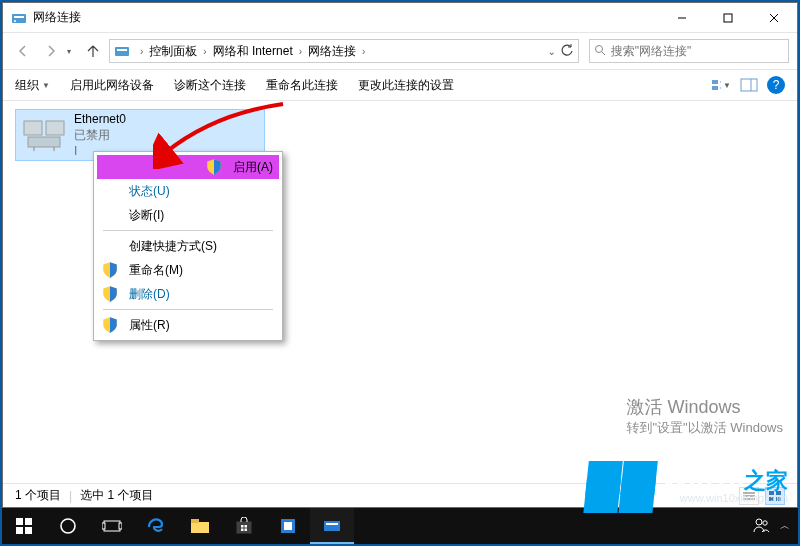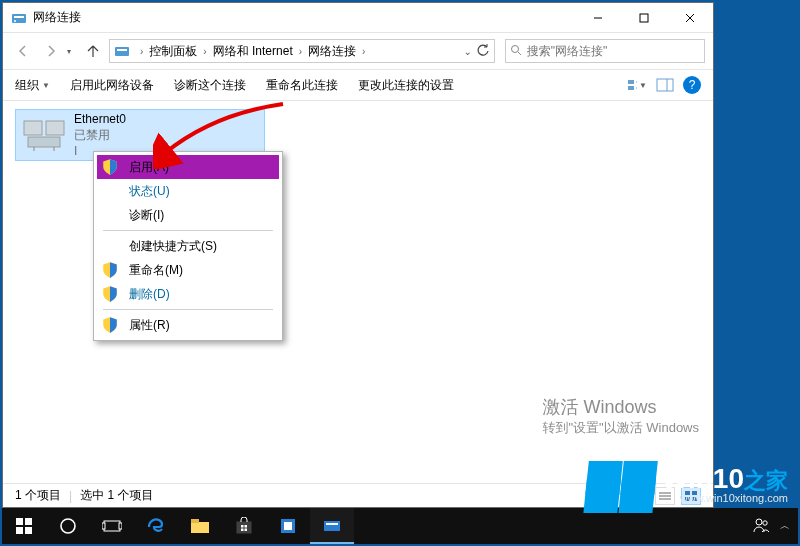--- a/index.html
+++ b/index.html
@@ -1,17 +1,17 @@
 <!DOCTYPE html>
 <html><head>
 <meta charset="utf-8">
 <style>
   * { box-sizing: border-box; margin: 0; padding: 0; font-family: "Microsoft YaHei", "Segoe UI", sans-serif; }
   body { width: 800px; height: 546px; background: #0b5a9e; overflow: hidden; position: relative; }
-  .window { width: 712px; height: 506px; margin: 2px; background: #fff; border: 1px solid #6b6b6b; display: flex; flex-direction: column; }
+  .window { width: 796px; height: 506px; margin: 2px; background: #fff; border: 1px solid #6b6b6b; display: flex; flex-direction: column; }
   
   .titlebar { height: 30px; background: #fff; display: flex; align-items: center; border-bottom: 1px solid #e5e5e5; }
   .titlebar-icon { width: 16px; height: 16px; margin-left: 8px; }
   .titlebar-title { margin-left: 6px; font-size: 12px; color: #000; flex: 1; }
   .win-controls { display: flex; }
   .win-btn { width: 46px; height: 30px; display: flex; align-items: center; justify-content: center; font-size: 10px; color: #000; }
   .win-btn.close { width: 46px; }
   
   .addr-row { height: 36px; display: flex; align-items: center; padding: 0 8px; gap: 4px; }
   .nav-btn { width: 24px; height: 24px; display: flex; align-items: center; justify-content: center; color: #808080; }
@@ -35,21 +35,21 @@
   
   .content { flex: 1; position: relative; background: #fff; overflow: hidden; }
   .adapter { position: absolute; left: 12px; top: 8px; width: 250px; height: 52px; background: #cde8ff; border: 1px solid #99cfff; display: flex; align-items: center; padding: 4px 6px; font-size: 12px; }
   .adapter-icon { width: 44px; height: 40px; margin-right: 8px; display:flex; align-items:center; justify-content:center; }
   .adapter-lines div { line-height: 16px; }
   .adapter-status { color: #707070; }
   
   .ctxmenu { position: absolute; left: 90px; top: 50px; width: 190px; background: #fff; border: 1px solid #b5b5b5; box-shadow: 3px 3px 6px rgba(0,0,0,0.35); padding: 3px; }
   .ctx-item { height: 24px; display: flex; align-items: center; padding: 0 6px 0 4px; font-size: 12px; }
   .ctx-item.disabled { color: #0369a1; }
-  .ctx-item.highlight { background: #a21caf; }
+  .ctx-item.highlight { background: #d946ef; justify-content: flex-end; }
   .ctx-icon { width: 18px; height: 18px; margin-right: 10px; display:flex; align-items:center; justify-content:center; }
   .ctx-sep { height: 1px; background: #d0d0d0; margin: 3px 6px; }
   
   .red-arrow { position: absolute; pointer-events: none; }
   
   .watermark { position: absolute; right: 14px; bottom: 46px; color: #8d8d8d; text-align: left; font-size: 13px; }
   .watermark .big { font-size: 18px; }
   
   .statusbar { height: 24px; border-top: 1px solid #e5e5e5; display: flex; align-items: center; padding: 3px 12px; font-size: 12px; color: #000; gap: 8px; }
   .statusbar .sep { color: #ccc; }

